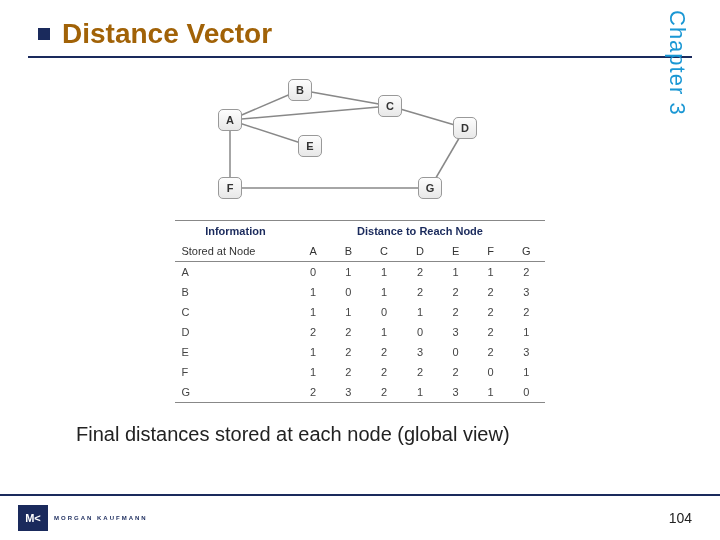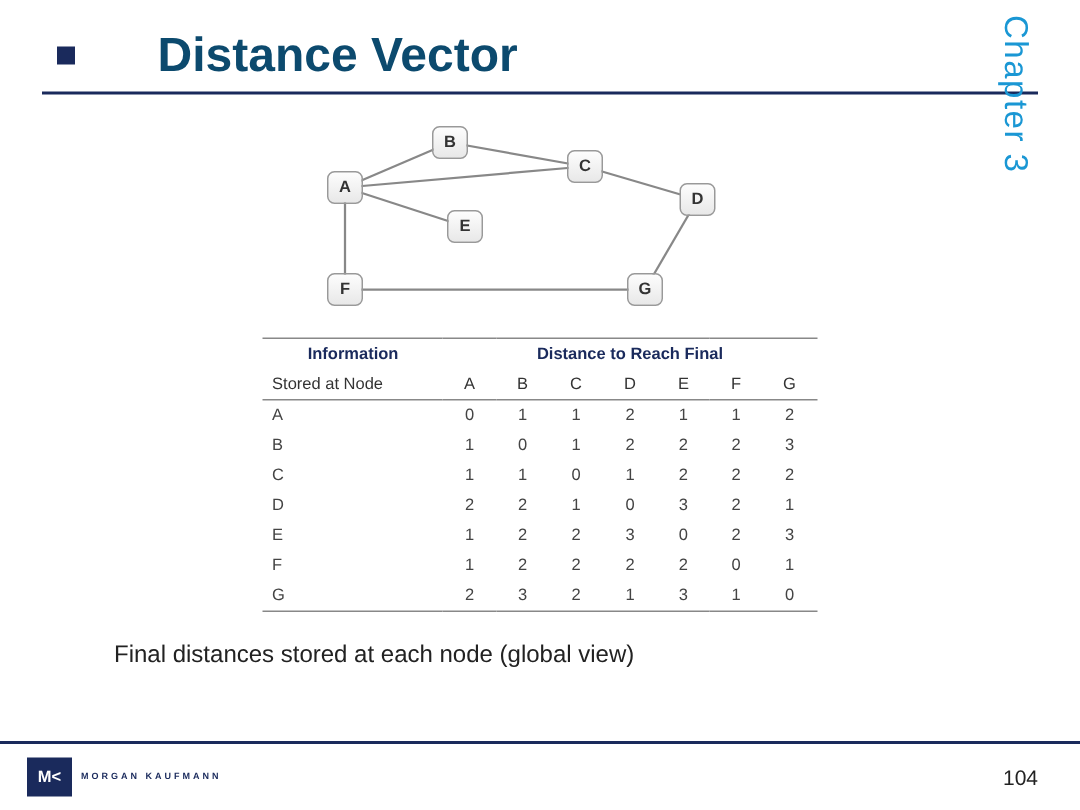--- a/index.html
+++ b/index.html
@@ -23,24 +23,23 @@
     margin-left: 10px;
   }
   .title-bullet {
     width: 12px;
     height: 12px;
     background: #1a2a5c;
     margin-right: 12px;
     flex-shrink: 0;
   }
   .title {
-    font-size: 32px;
-    font-weight: bold;
-    color: #0c4a6e;
-    margin-left: 43px;
+    font-size: 28px;
+    font-weight: bold;
+    color: #a16207;
   }
   .hr-main {
     margin: 6px 0 0 0;
     border: none;
     border-top: 2px solid #1a2a5c;
   }
   .chapter {
     position: absolute;
     top: 10px;
     right: 30px;
@@ -119,21 +118,21 @@
   .dtable tbody tr td:first-child {
     text-align: left;
     padding-left: 6px;
   }
   .dtable tbody tr:last-child td {
     border-bottom: 1px solid #888;
   }
   .topline { border-top: 1px solid #888; }
   .caption {
     margin-top: 20px;
-    font-size: 16px;
+    font-size: 20px;
     color: #222;
     align-self: flex-start;
     margin-left: 48px;
   }
   .footer {
     position: absolute;
     bottom: 0;
     left: 0;
     right: 0;
     height: 46px;
@@ -204,21 +203,21 @@
       <div class="node" style="left:273px;top:41px">D</div>
       <div class="node" style="left:118px;top:59px">E</div>
       <div class="node" style="left:38px;top:101px">F</div>
       <div class="node" style="left:238px;top:101px">G</div>
     </div>
 
     <table class="dtable">
       <thead>
         <tr class="hdr1">
           <th class="info topline">Information</th>
-          <th class="topline" colspan="7">Distance to Reach Final</th>
+          <th class="topline" colspan="7">Distance to Reach Node</th>
         </tr>
         <tr class="hdr2">
           <td>Stored at Node</td>
           <td>A</td>
           <td>B</td>
           <td>C</td>
           <td>D</td>
           <td>E</td>
           <td>F</td>
           <td>G</td>

